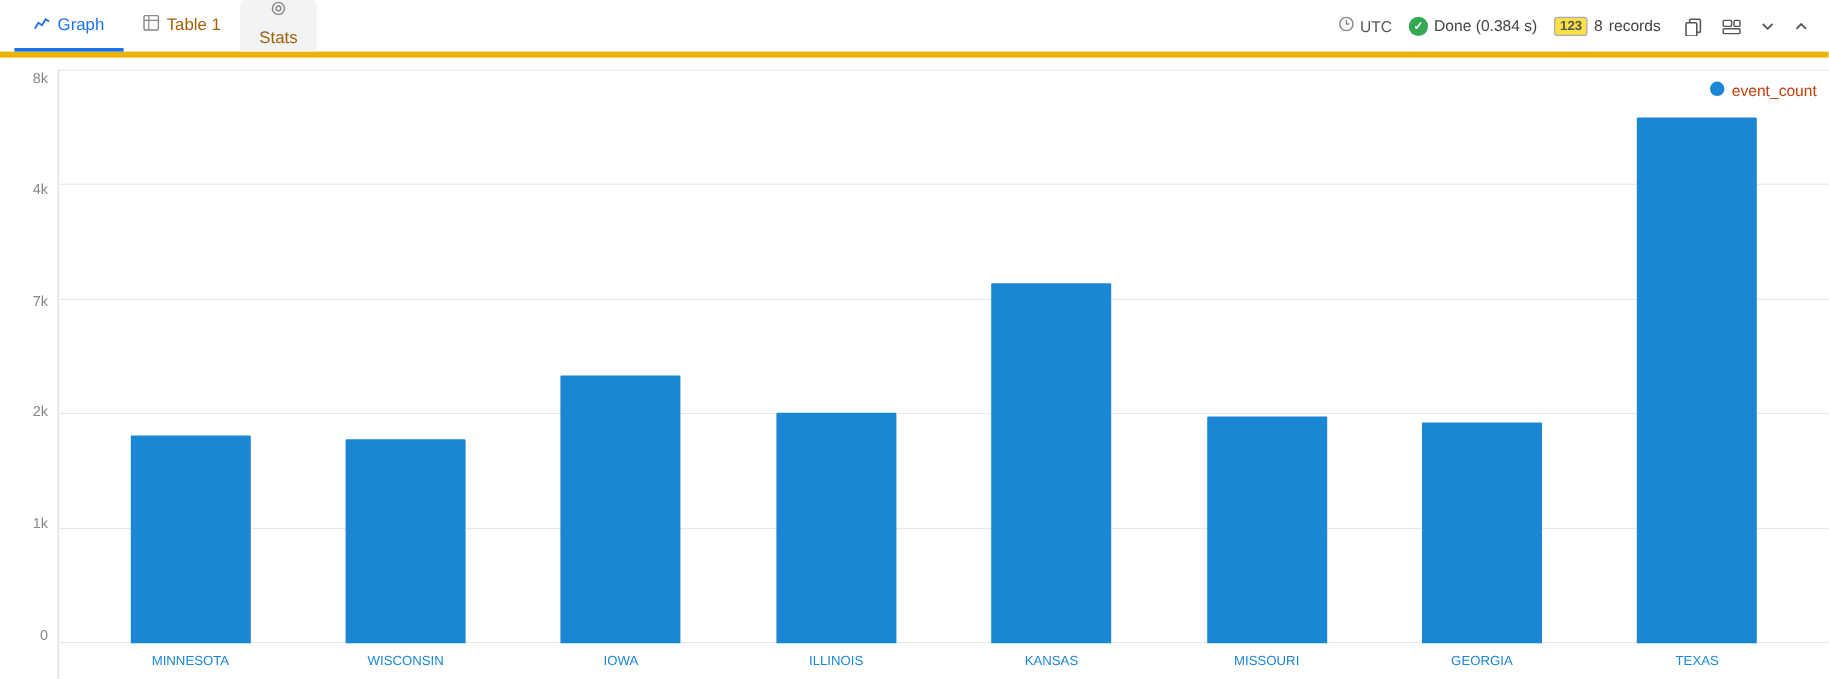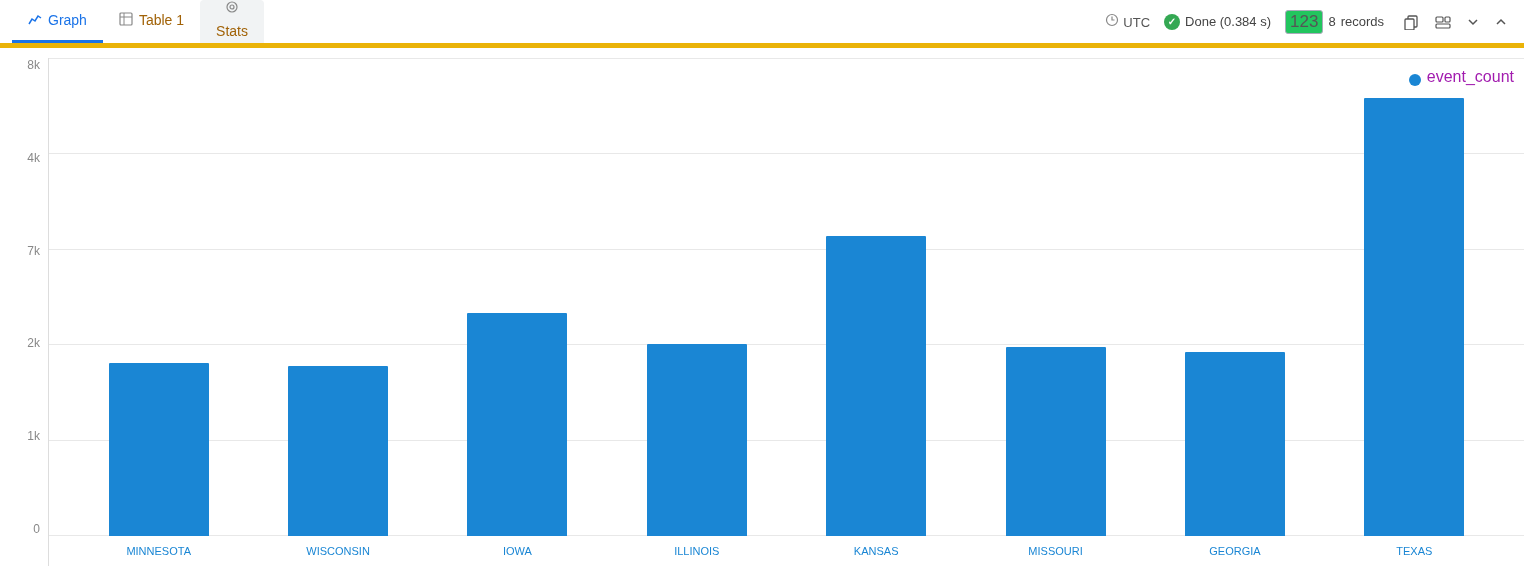--- a/index.html
+++ b/index.html
@@ -83,27 +83,27 @@
       font-size: 10px;
       font-weight: bold;
     }
     .records-badge {
       display: flex;
       align-items: center;
       gap: 5px;
       color: #444;
     }
     .records-icon {
-      background: #22c55e;
+      background: #fde047;
       border: 1px solid #aab;
       border-radius: 3px;
       padding: 1px 4px;
-      font-size: 17px;
+      font-size: 11px;
       color: #555;
-      font-weight: 400;
+      font-weight: 700;
     }
     .toolbar-icons {
       display: flex;
       align-items: center;
       gap: 6px;
       color: #555;
     }
     .toolbar-icon-btn {
       cursor: pointer;
       display: flex;
@@ -206,24 +206,24 @@
       text-transform: uppercase;
       font-weight: 500;
     }
 
     
     .legend {
       position: absolute;
       top: 10px;
       right: 10px;
       display: flex;
-      align-items: flex-end;
+      align-items: flex-start;
       gap: 6px;
-      font-size: 16px;
-      color: #a21caf;
+      font-size: 13px;
+      color: #c2410c;
     }
     .legend-dot {
       width: 12px;
       height: 12px;
       background: #1a86d4;
       border-radius: 50%;
     }
   </style>
 </head>
 <body>

